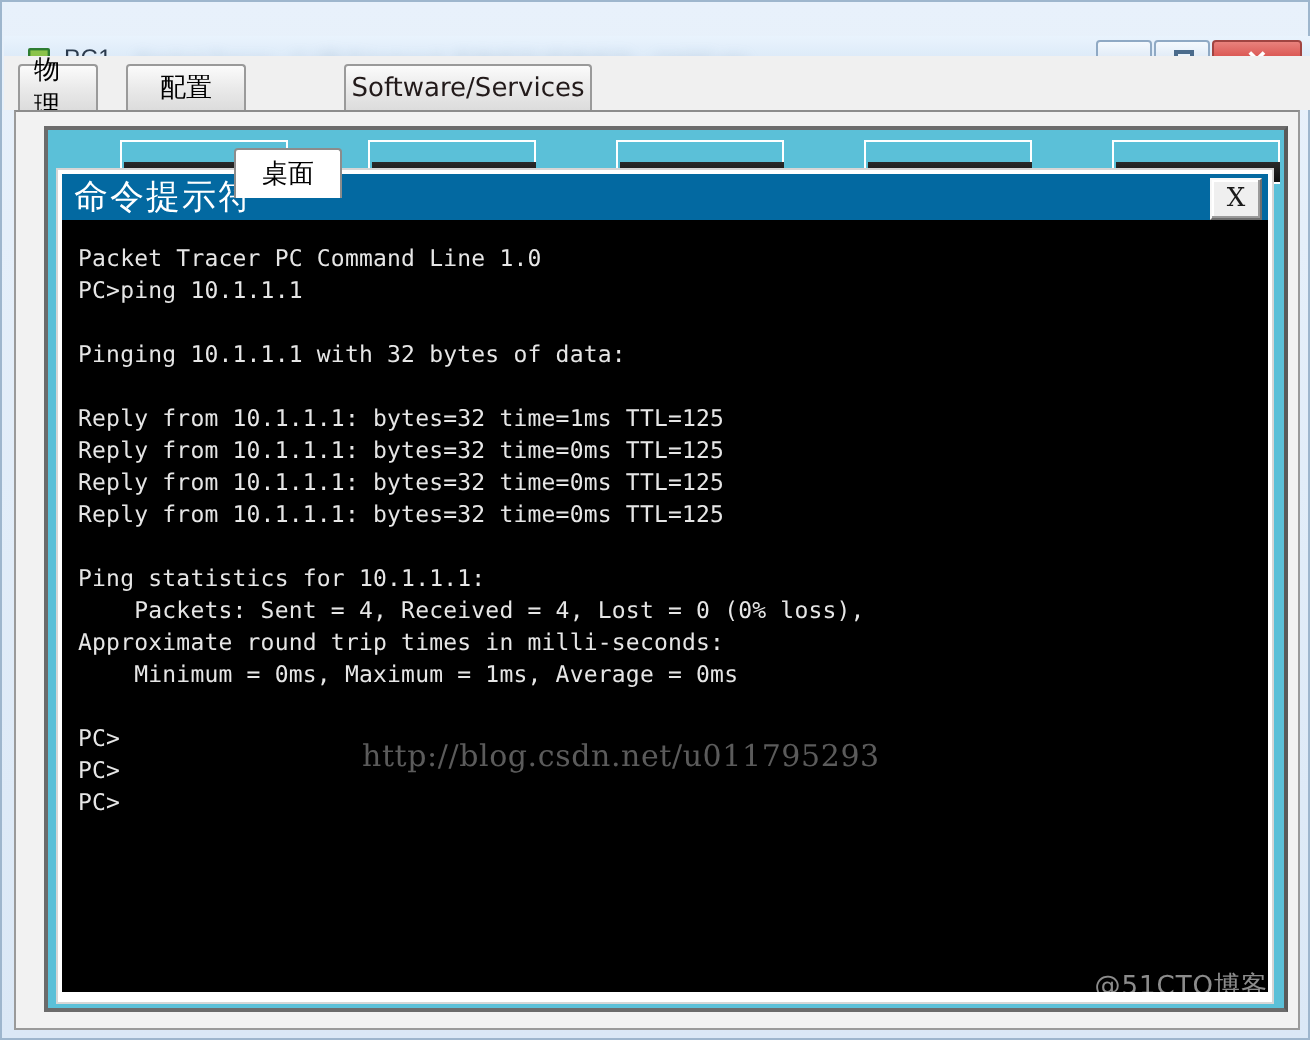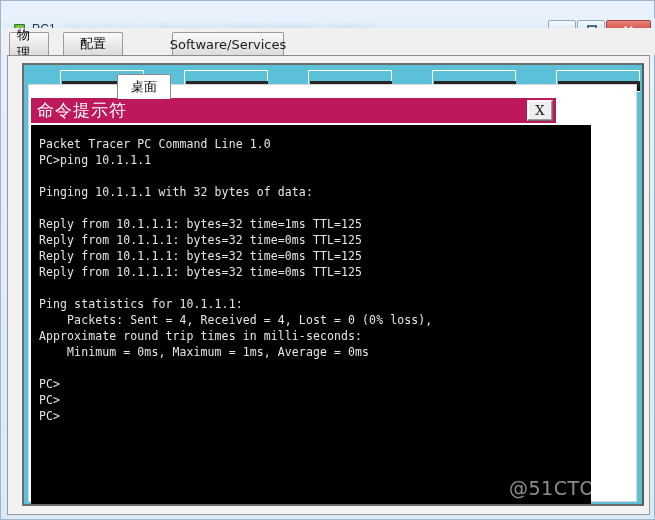--- a/index.html
+++ b/index.html
@@ -201,24 +201,23 @@
     left: 4px; top: 19px;
     width: 609px;
     height: 418px;
     box-sizing: border-box;
     background: #ffffff;
     border: 1px solid #d6d6d6;
   }
   .cmd-title {
     position: absolute;
     left: 2px; top: 2px;
-    width: 525px;
+    width: 603px;
     height: 25px;
-    background: #be185d;
-    margin-top: 11px;
+    background: #0369a1;
   }
   .cmd-title-text {
     position: absolute;
     left: 6px; top: 3px;
     font-size: 17px;
     color: #ffffff;
     font-family: "DejaVu Sans", sans-serif;
     line-height: 19px;
     letter-spacing: 1px;
   }
@@ -239,22 +238,22 @@
     text-align: center;
     font-size: 13px;
     color: #1a1a1a;
     font-family: "DejaVu Serif", serif;
     line-height: 15px;
   }
 
   
   .terminal {
     position: absolute;
-    left: 2px; top: 40px;
-    width: 560px;
+    left: 2px; top: 25px;
+    width: 603px;
     height: 386px;
     background: #000000;
     overflow: hidden;
   }
   .term-text {
     position: absolute;
     left: 8px; top: 11px;
     margin: 0;
     font-family: "DejaVu Sans Mono", monospace;
     font-size: 11.5px;
@@ -269,21 +268,21 @@
     font-family: "DejaVu Serif", serif;
     font-size: 15px;
     color: #5b5b5b;
     white-space: nowrap;
     letter-spacing: 0.3px;
   }
   .watermark-cto {
     position: absolute;
     right: 8px; bottom: 2px;
     font-family: "DejaVu Sans", sans-serif;
-    font-size: 19px;
+    font-size: 13px;
     color: rgba(255,255,255,0.55);
     letter-spacing: 0.5px;
     white-space: nowrap;
   }
 </style>
 </head>
 <body>
 
 <div class="window">
 
@@ -314,21 +313,21 @@
   <div class="tabstrip">
     <div class="tab" style="left:7px;width:40px;">
       <span>物理</span>
     </div>
     <div class="tab" style="left:61px;width:60px;">
       <span>配置</span>
     </div>
     <div class="tab active" style="left:115px;width:54px;">
       <span>桌面</span>
     </div>
-    <div class="tab latin" style="left:170px;width:112px;">
+    <div class="tab latin" style="left:170px;width:124px;">
       <span>Software/Services</span>
     </div>
   </div>
 
   <div class="content">
 
     <div class="desktop">
 
       <div class="desk-icon" style="left:36px;">
           <span class="thumb"></span>
@@ -367,20 +366,21 @@
 Reply from 10.1.1.1: bytes=32 time=0ms TTL=125
 
 Ping statistics for 10.1.1.1:
     Packets: Sent = 4, Received = 4, Lost = 0 (0% loss),
 Approximate round trip times in milli-seconds:
     Minimum = 0ms, Maximum = 1ms, Average = 0ms
 
 PC&gt;
 PC&gt;
 PC&gt;</pre>
+          <div class="watermark-url">http://blog.csdn.net/u011795293</div>
         </div>
 
       </div>
 
       <div class="watermark-cto">@51CTO博客</div>
     </div>
 
   </div>
 </div>
 

